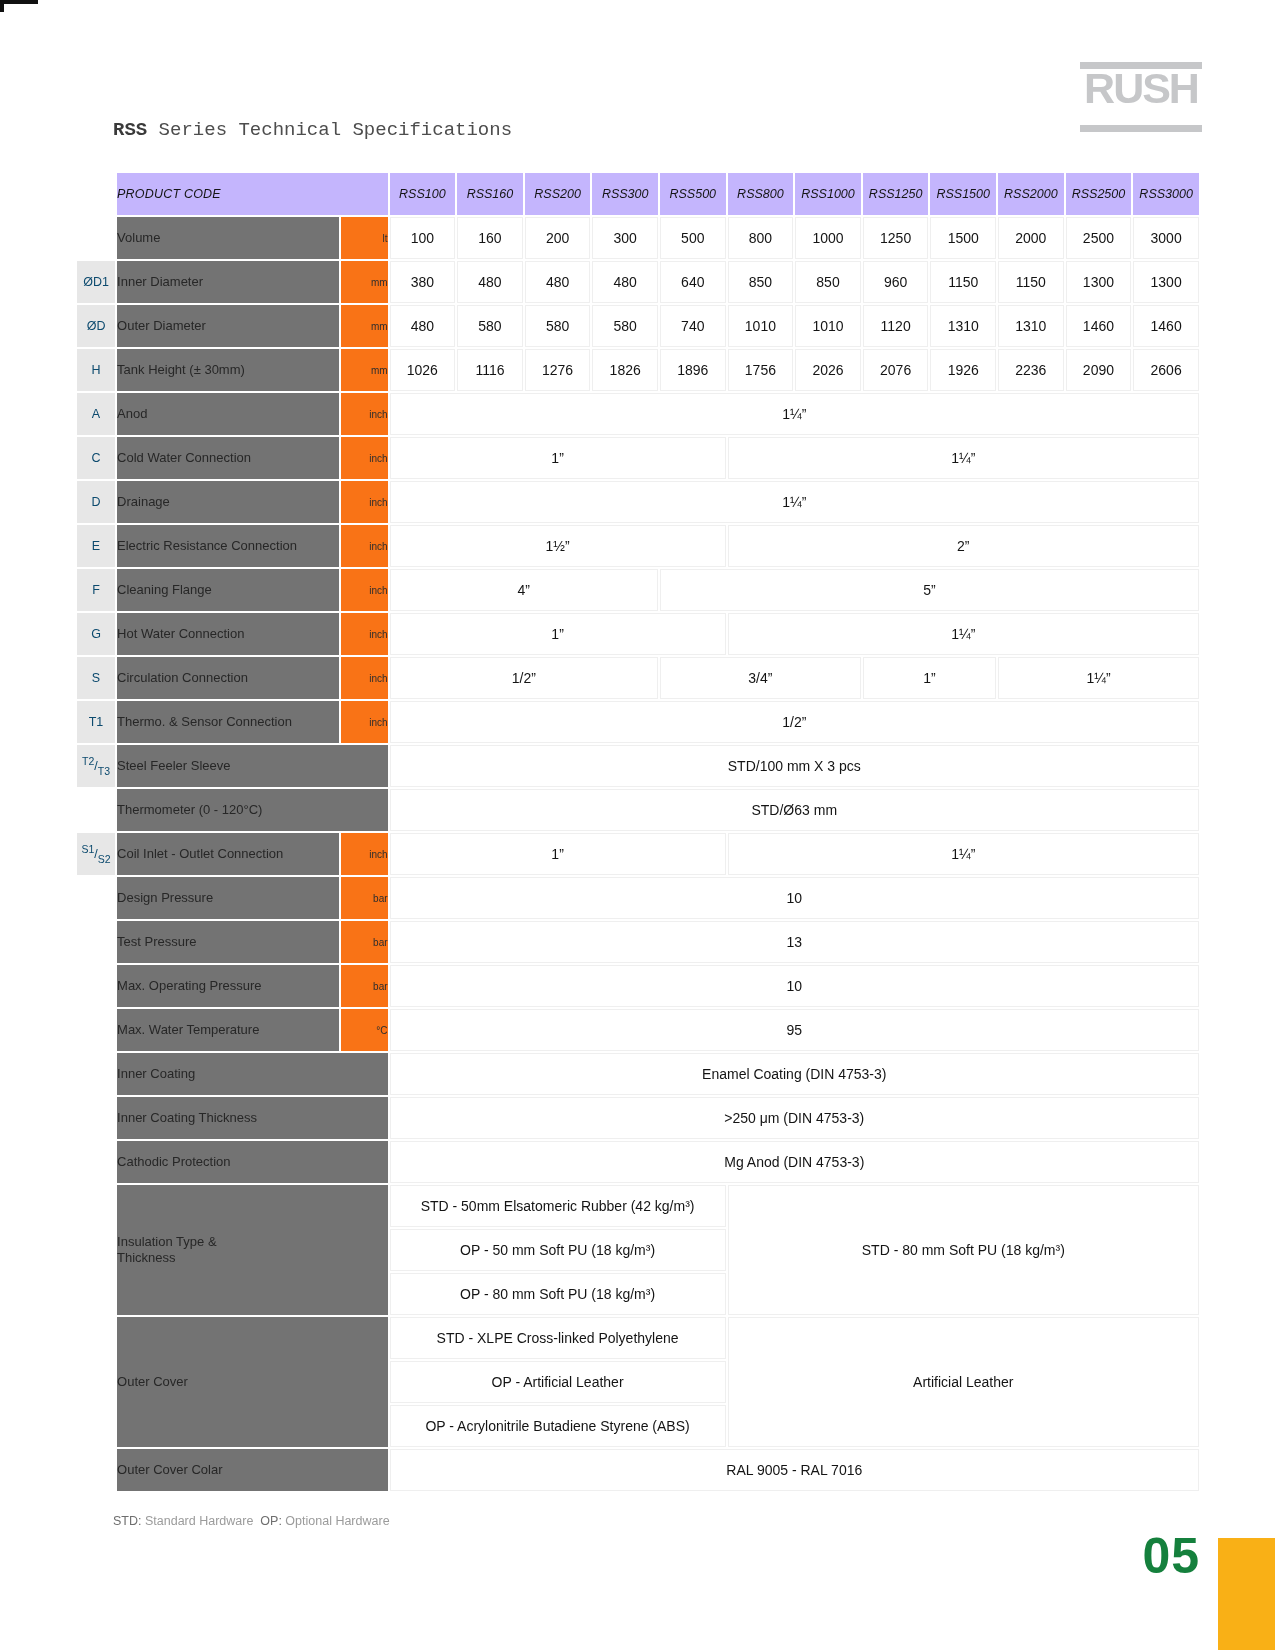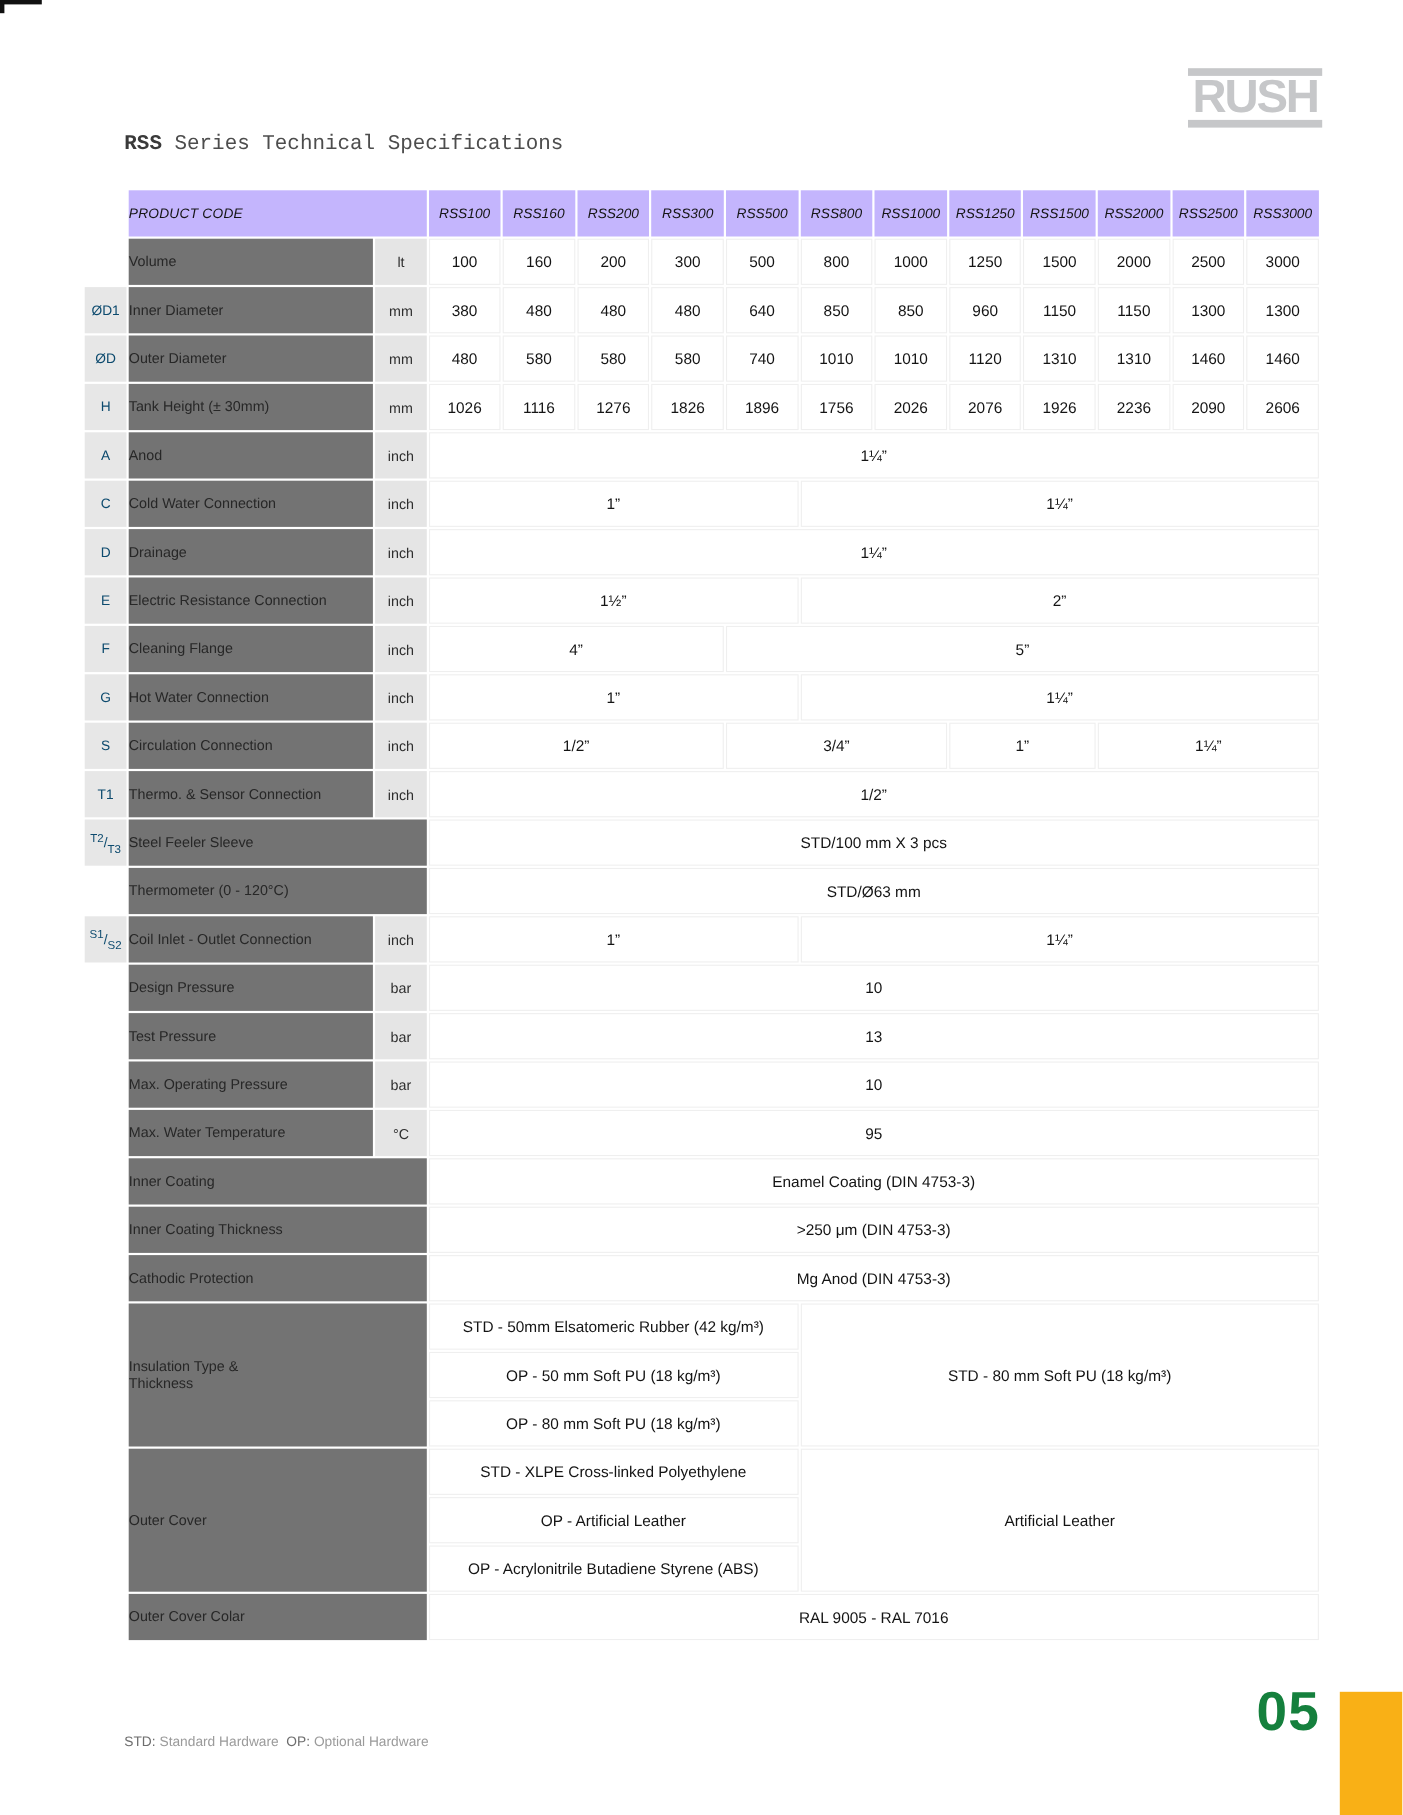--- a/index.html
+++ b/index.html
@@ -10,21 +10,21 @@
   }
   
   .corner-h{position:absolute;left:0;top:0;width:38px;height:4px;background:#111;}
   .corner-v{position:absolute;left:0;top:0;width:4px;height:12px;background:#111;}
 
   
   .logo{position:absolute;top:62px;right:73px;width:122px;text-align:center;}
   .logo .bar{height:7px;background:#c6c7c9;}
   .logo .word{
     font-weight:bold;font-size:43px;line-height:34px;color:#c6c7c9;
-    letter-spacing:-2px;padding:2px 0 4px 0;transform:scaleY(.98);
+    letter-spacing:-2px;padding:2px 0 20px 0;transform:scaleY(.98);
   }
 
   
   .title{position:absolute;left:113px;top:119px;font-size:19px;color:#4d4d4d;font-family:Liberation Mono, monospace;}
   .title b{color:#3a3a3a;letter-spacing:0px;}
 
   
   table.spec{
     position:absolute;left:75px;top:171px;width:1126px;
     border-collapse:separate;border-spacing:2px;table-layout:fixed;
@@ -32,31 +32,31 @@
   table.spec tr{height:42px;}
   table.spec td{padding:0;box-sizing:border-box;vertical-align:middle;}
   td.hcell{background:#c4b5fd;color:#151515;font-size:12.5px;text-align:center;overflow:hidden;font-style:italic;}
   td.hlabel{text-align:left;padding-left:11px;letter-spacing:.2px;}
   td.code{background:#e7e7e7;color:#0c4a6e;font-size:12.5px;text-align:center;}
   td.codeEmpty{background:transparent;}
   td.label{
     background:#737373;color:#272727;font-size:13px;text-align:left;
     padding-left:11px;white-space:pre-line;line-height:16px;
   }
-  td.unit{background:#e5e5e5;color:#2e2e2e;font-size:13px;text-align:center;}
+  td.unit{background:#f97316;color:#2e2e2e;font-size:10px;text-align:right;}
   td.val{
     background:#ffffff;border:1px solid #efefef;color:#141414;
     font-size:14px;text-align:center;
   }
   .code .stTop{position:relative;top:-5px;font-size:10.5px;}
   .code .stSlash{font-size:12.5px;}
   .code .stBot{position:relative;top:5px;font-size:10.5px;}
 
   
-  .legend{position:absolute;left:113px;top:1576px;font-size:12.5px;color:#9b9b9b;}
+  .legend{position:absolute;left:113px;top:1514px;font-size:12.5px;color:#9b9b9b;}
   .legend .k{color:#6e6e6e;}
 
   
   .pagenum{
     position:absolute;right:75px;top:1531px;font-size:50px;line-height:1;
     font-weight:bold;color:#15803d;letter-spacing:1px;
   }
   .cornerbar{position:absolute;right:0;top:1538px;width:57px;height:112px;background:#f9b016;}
 </style>
 </head>

